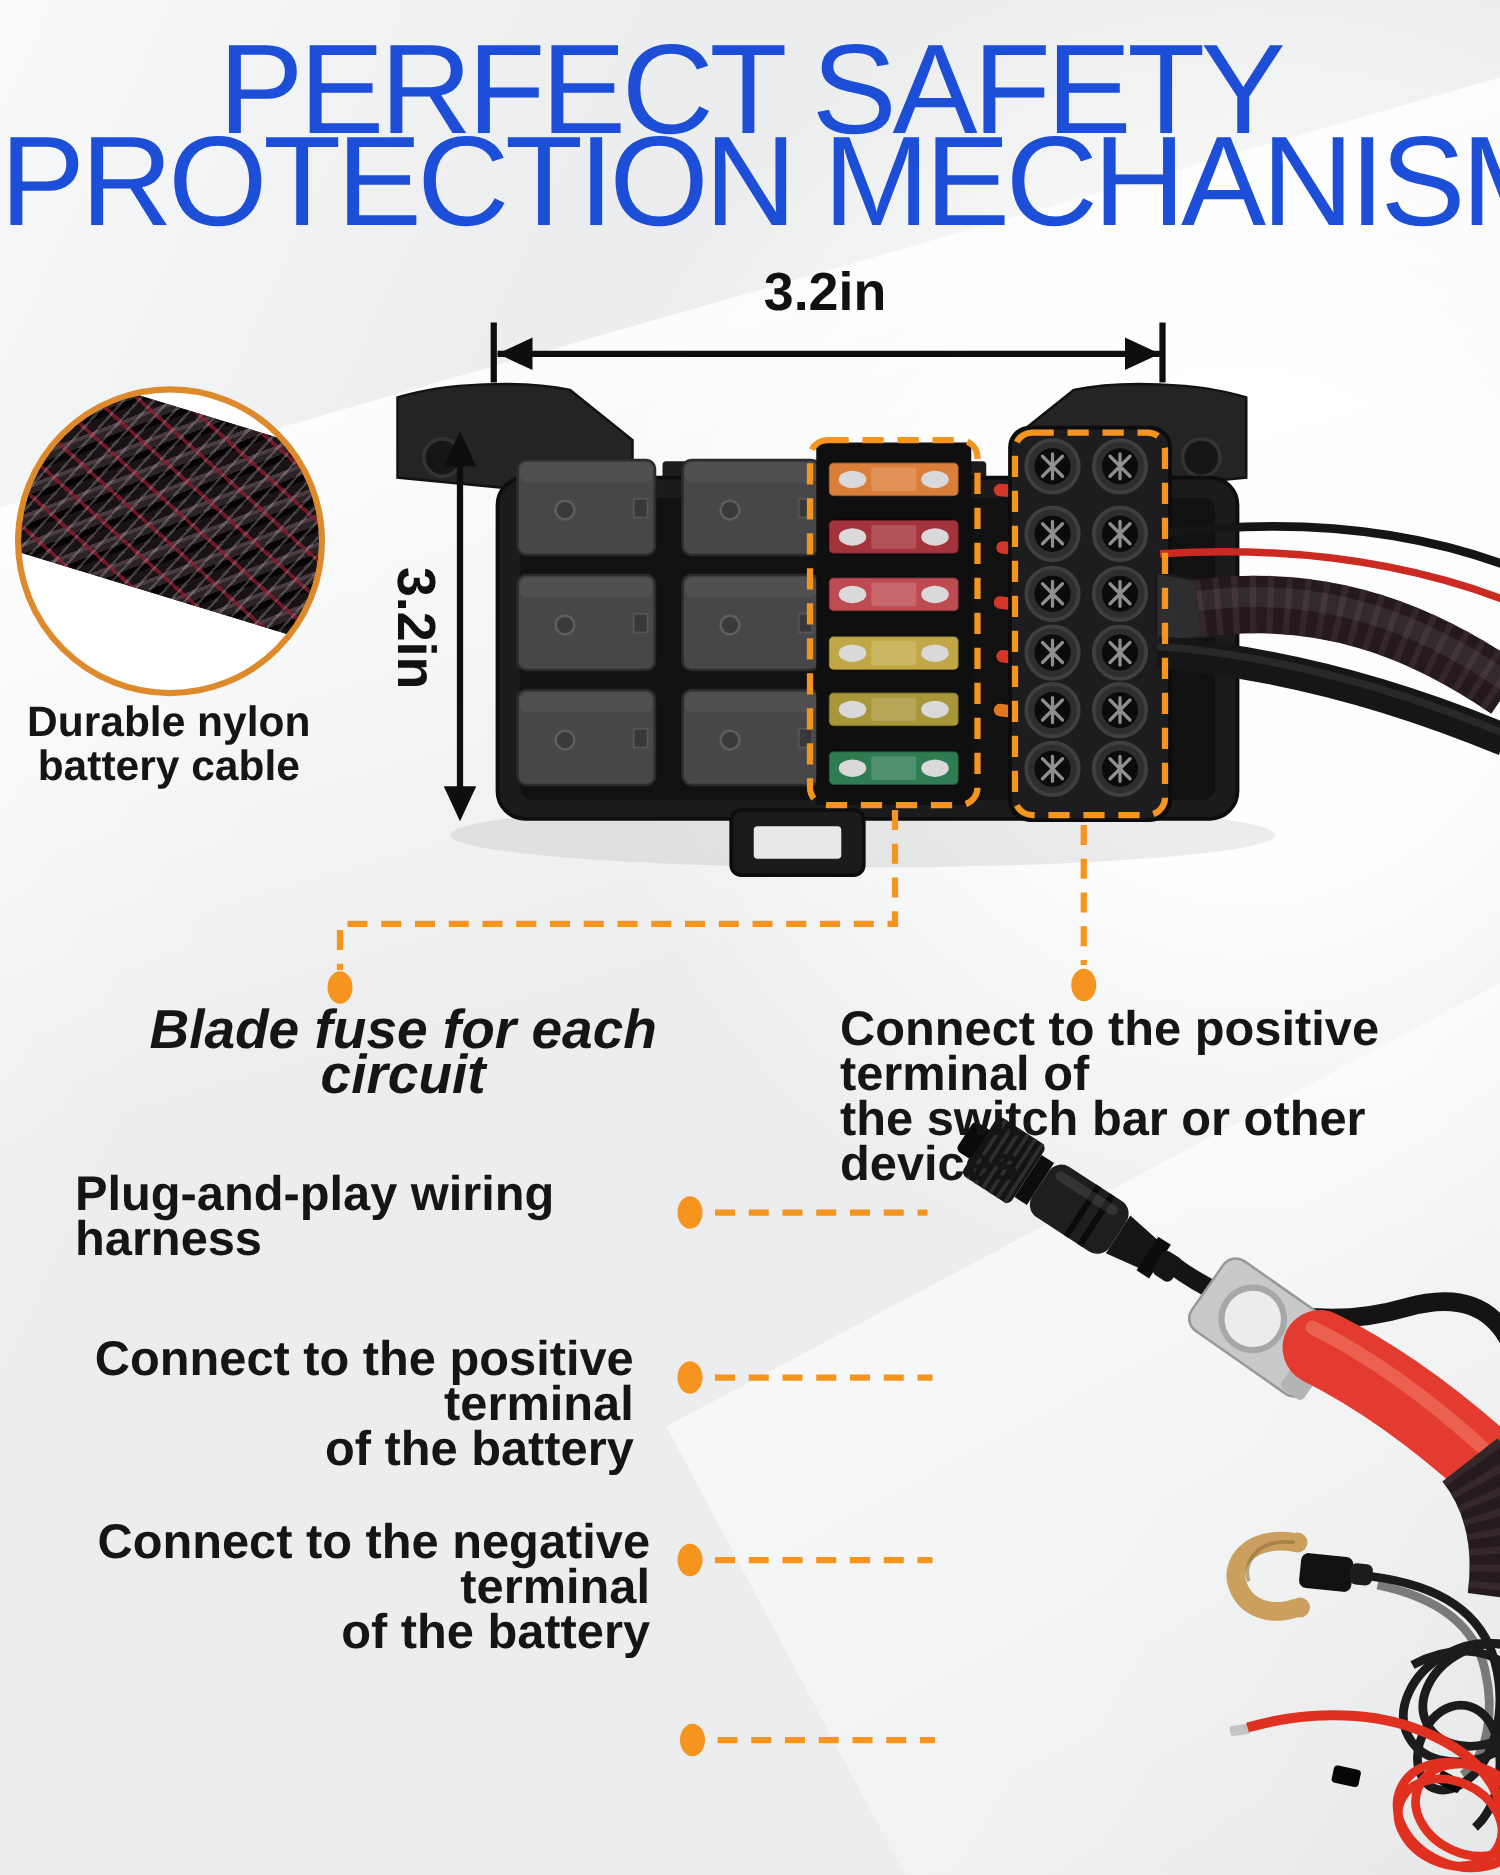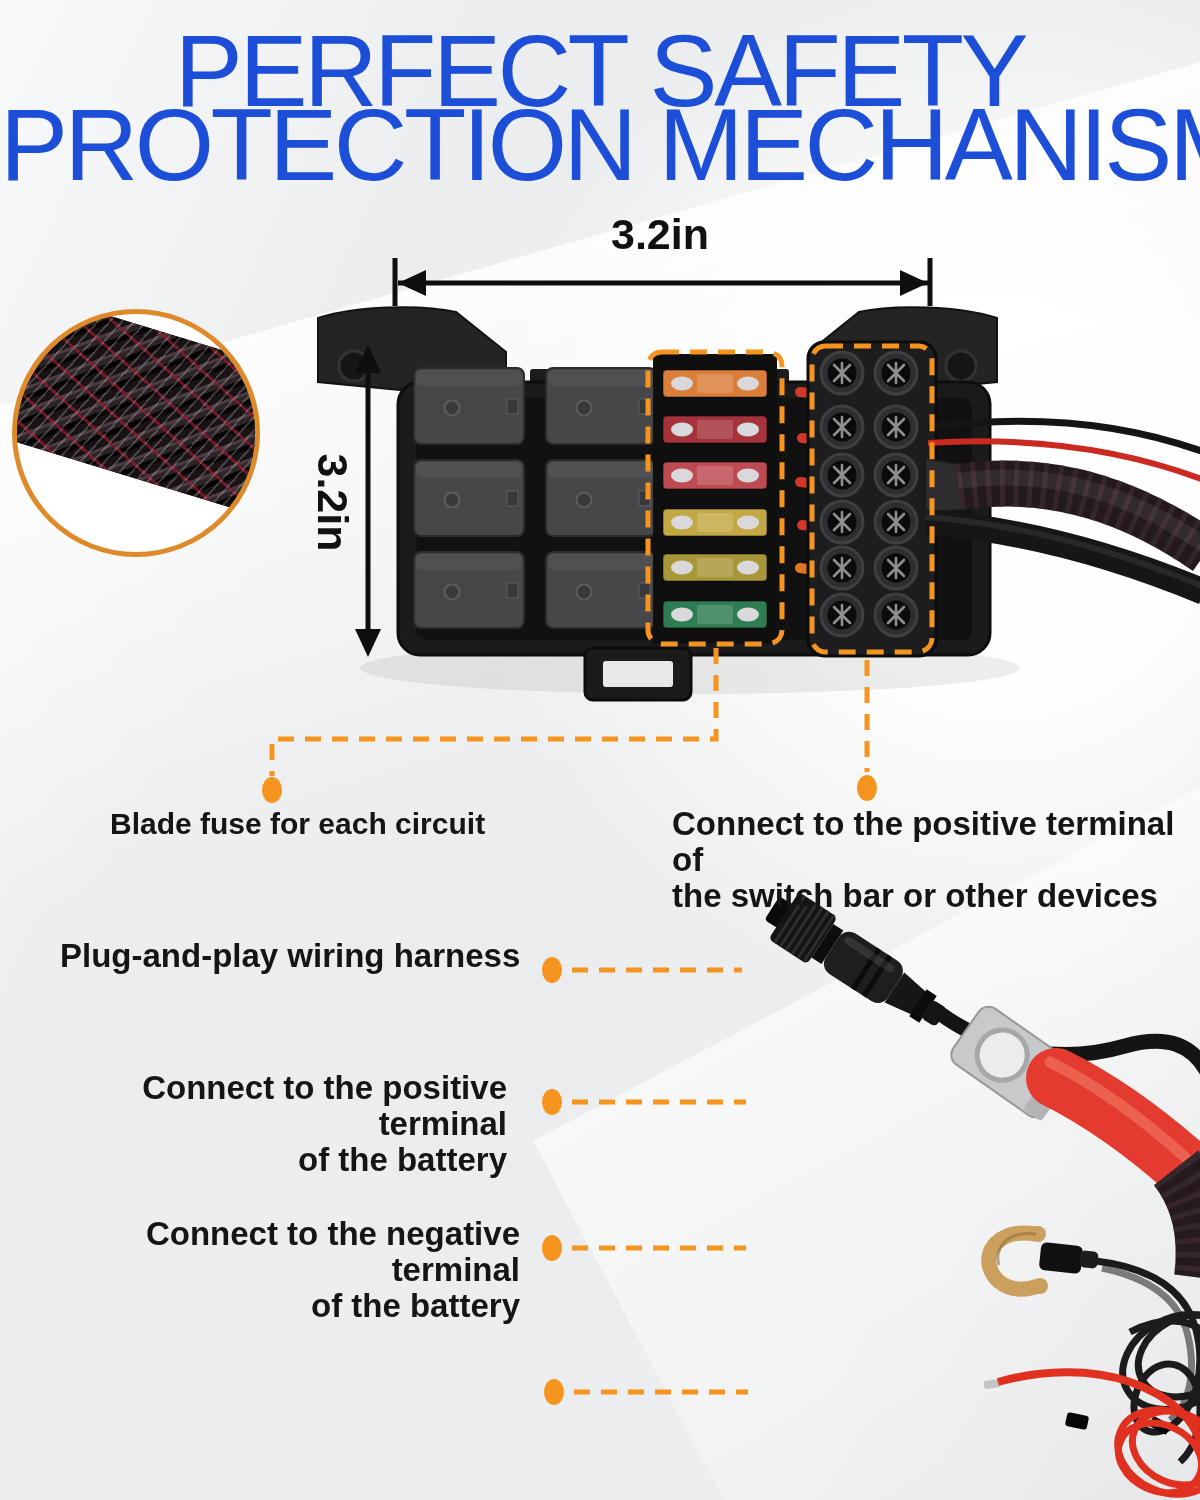--- a/index.html
+++ b/index.html
@@ -16,21 +16,21 @@
   .sw4{left:0;top:0;width:100%;height:100%;
        background:linear-gradient(300deg,#E3E4E6 0%,rgba(227,228,230,0) 22%);}
   .sw5{left:55%;top:60%;width:70%;height:50%;transform:rotate(-28deg);
        background:linear-gradient(rgba(255,255,255,.6),rgba(255,255,255,0));}
 
   .title{position:absolute;top:34px;left:0;width:100%;text-align:center;
          color:#1d4ed8;font-weight:normal;font-size:102px;line-height:.73;
          letter-spacing:-3.5px;}
   .title div{white-space:nowrap;}
 
-  .lbl{position:absolute;color:#151515;font-weight:bold;font-size:33px;line-height:36px;}
+  .lbl{position:absolute;color:#151515;font-weight:bold;font-size:39px;line-height:36px;}
   .dimtext{position:absolute;color:#111;font-weight:bold;font-size:43px;}
   .dimtext.vert{transform:rotate(90deg);transform-origin:center center;}
 
   .inset-circle{position:absolute;left:12px;top:309px;width:238px;height:238px;
     border:5px solid #DE8A2B;border-radius:50%;background:#fff;overflow:hidden;}
   .braid-band{position:absolute;left:-24%;top:6%;width:150%;height:62%;
     transform:rotate(17deg);
     background:
       repeating-linear-gradient(115deg,rgba(255,255,255,.20) 0 2px,rgba(255,255,255,0) 2px 9px),
       repeating-linear-gradient(25deg,rgba(138,28,46,.75) 0 3px,rgba(0,0,0,0) 3px 23px),
@@ -242,22 +242,26 @@
   </div>
 
   <div class="title z3">
     <div>PERFECT SAFETY</div>
     <div>PROTECTION MECHANISM</div>
   </div>
 
   <div class="dimtext z3" style="left:540px;top:210px;width:240px;text-align:center;">3.2in</div>
   <div class="dimtext vert z3" style="left:252px;top:478px;width:160px;text-align:center;">3.2in</div>
 
-
-  <div class="lbl z3" style="left:110px;top:806px;width:425px;text-align:left;font-size:30px;">Blade fuse for each circuit</div>
+  <div class="lbl z3" style="left:15px;top:561px;width:240px;text-align:center;font-size:34px;line-height:35px;">
+    <div>Durable nylon</div>
+    <div>battery cable</div>
+  </div>
+
+  <div class="lbl z3" style="left:110px;top:806px;width:425px;text-align:center;font-size:44px;font-style:italic;">Blade fuse for each circuit</div>
 
   <div class="lbl z3" style="left:672px;top:806px;width:520px;text-align:left;">
     <div>Connect to the positive terminal of</div>
     <div>the switch bar or other devices</div>
   </div>
 
   <div class="lbl z3" style="left:60px;top:938px;width:463px;text-align:left;">
     <div>Plug-and-play wiring harness</div>
   </div>
 

